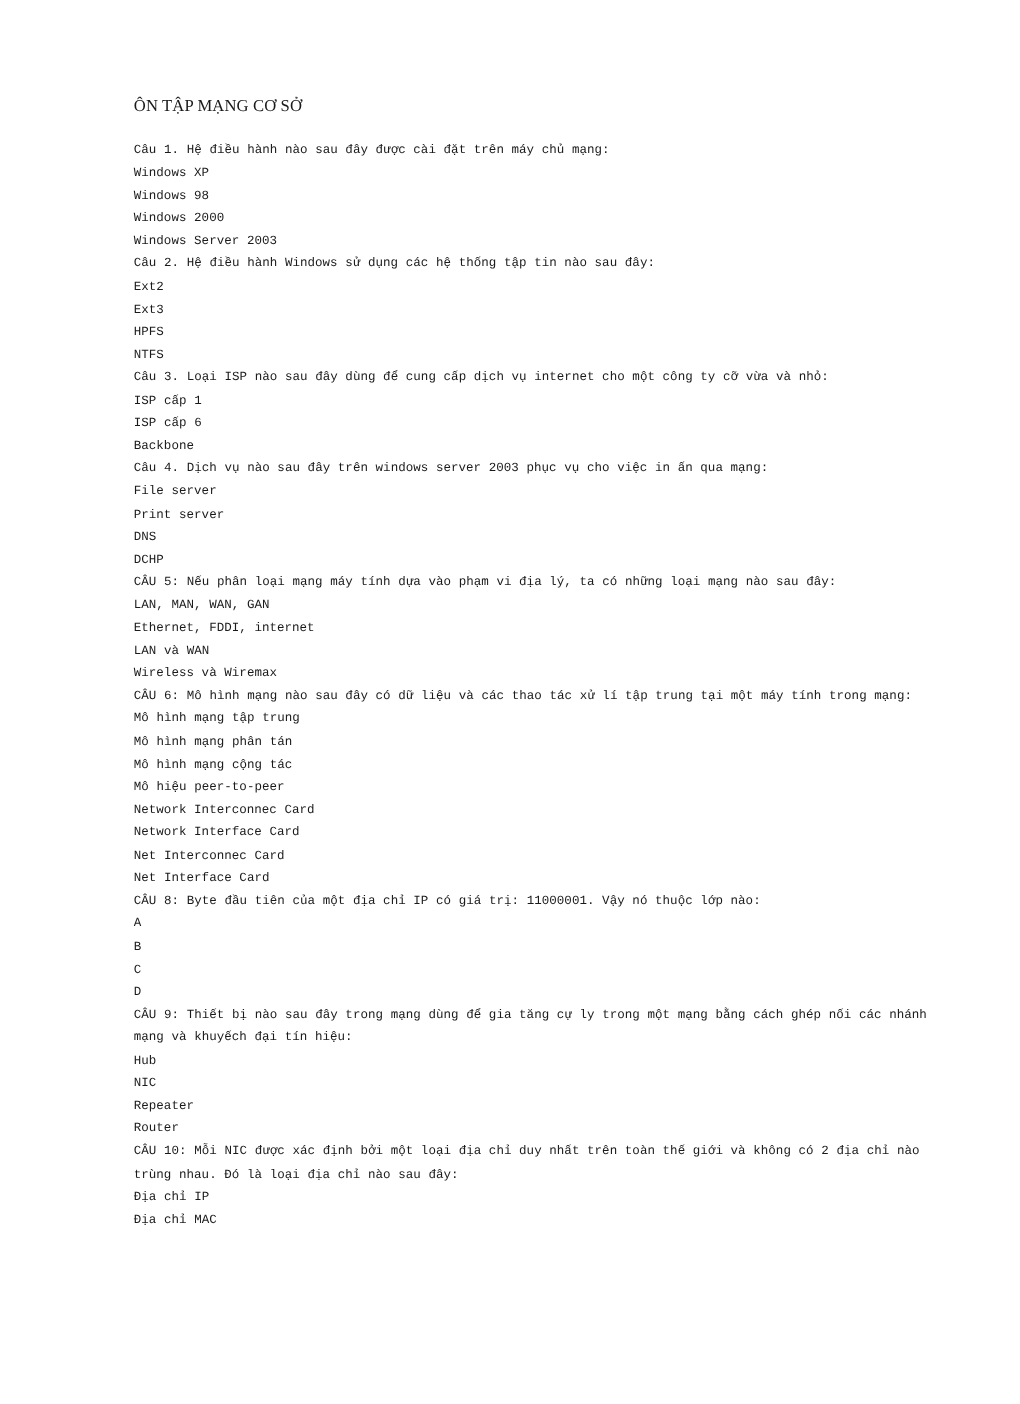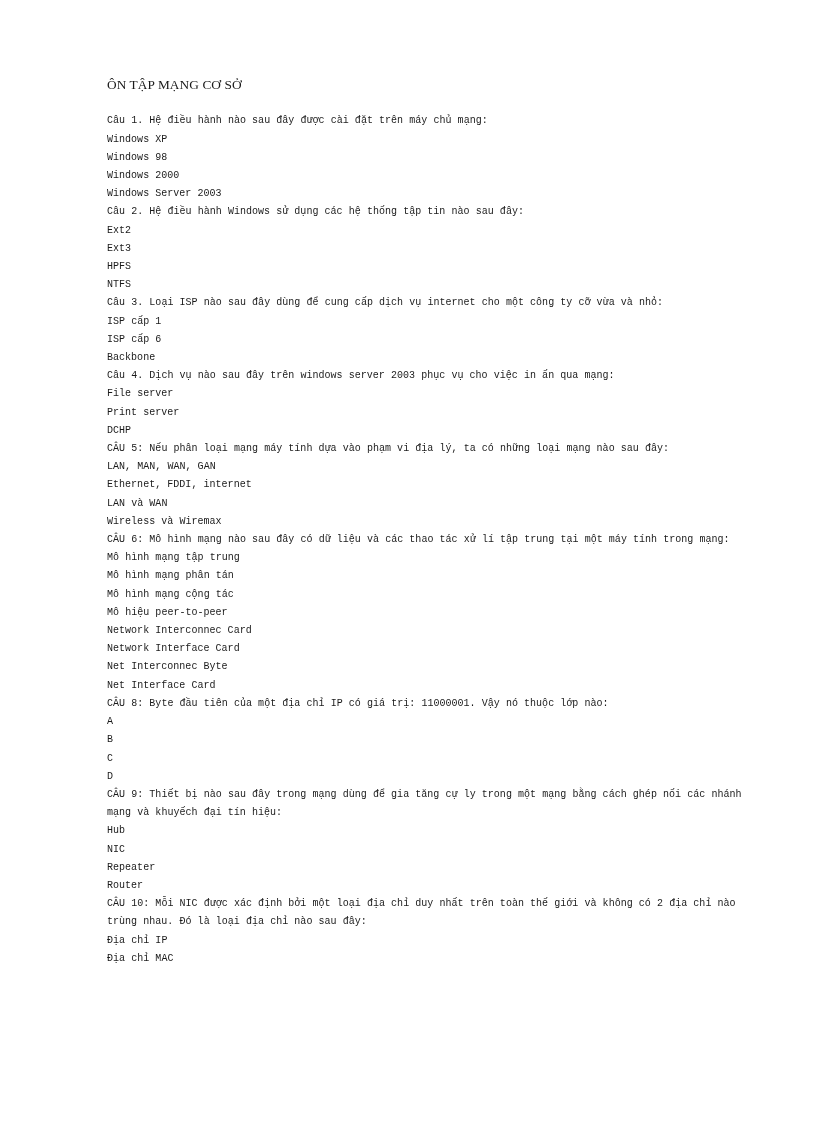--- a/index.html
+++ b/index.html
@@ -88,40 +88,41 @@
         <div class="q-block">
           <div class="line stem">Câu 3. Loại ISP nào sau đây dùng để cung cấp dịch vụ internet cho một công ty cỡ vừa và nhỏ:</div>
           <div class="line choice">ISP cấp 1</div>
           <div class="line choice">ISP cấp 6</div>
           <div class="line choice">Backbone</div>
         </div>
         <div class="q-block">
           <div class="line stem">Câu 4. Dịch vụ nào sau đây trên windows server 2003 phục vụ cho việc in ấn qua mạng:</div>
           <div class="line choice">File server</div>
           <div class="line choice">Print server</div>
+          <div class="line choice">DNS</div>
           <div class="line choice">DCHP</div>
         </div>
         <div class="q-block">
           <div class="line stem">CÂU 5: Nếu phân loại mạng máy tính dựa vào phạm vi địa lý, ta có những loại mạng nào sau đây:</div>
           <div class="line choice">LAN, MAN, WAN, GAN</div>
           <div class="line choice">Ethernet, FDDI, internet</div>
           <div class="line choice">LAN và WAN</div>
           <div class="line choice">Wireless và Wiremax</div>
         </div>
         <div class="q-block">
           <div class="line stem">CÂU 6: Mô hình mạng nào sau đây có dữ liệu và các thao tác xử lí tập trung tại một máy tính trong mạng:</div>
           <div class="line choice">Mô hình mạng tập trung</div>
           <div class="line choice">Mô hình mạng phân tán</div>
           <div class="line choice">Mô hình mạng cộng tác</div>
           <div class="line choice">Mô hiệu peer-to-peer</div>
         </div>
         <div class="q-block">
           <div class="line choice">Network Interconnec Card</div>
           <div class="line choice">Network Interface Card</div>
-          <div class="line choice">Net Interconnec Byte</div>
+          <div class="line choice">Net Interconnec Card</div>
           <div class="line choice">Net Interface Card</div>
         </div>
         <div class="q-block">
           <div class="line stem">CÂU 8: Byte đầu tiên của một địa chỉ IP có giá trị: 11000001. Vậy nó thuộc lớp nào:</div>
           <div class="line choice">A</div>
           <div class="line choice">B</div>
           <div class="line choice">C</div>
           <div class="line choice">D</div>
         </div>
         <div class="q-block">

